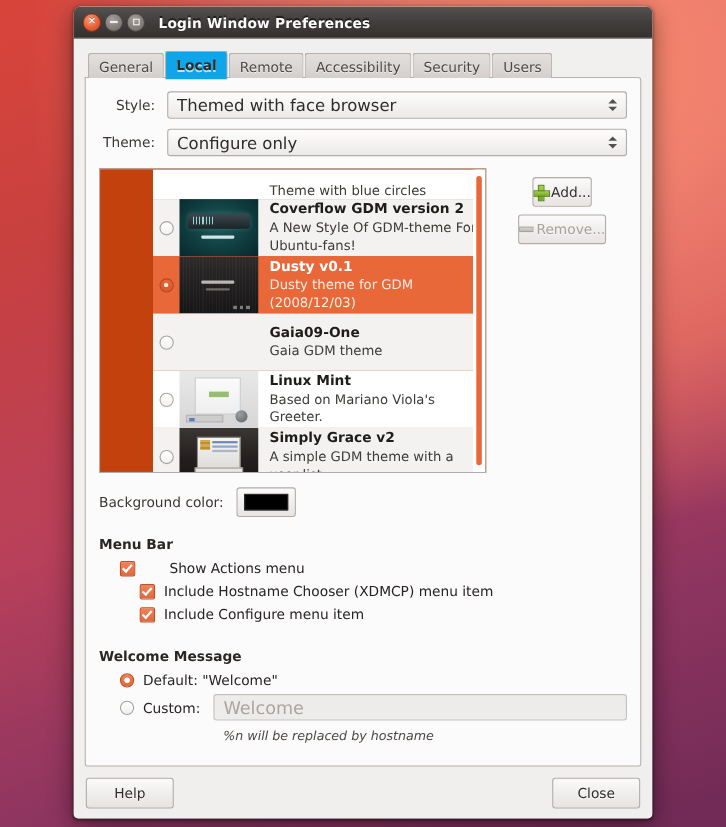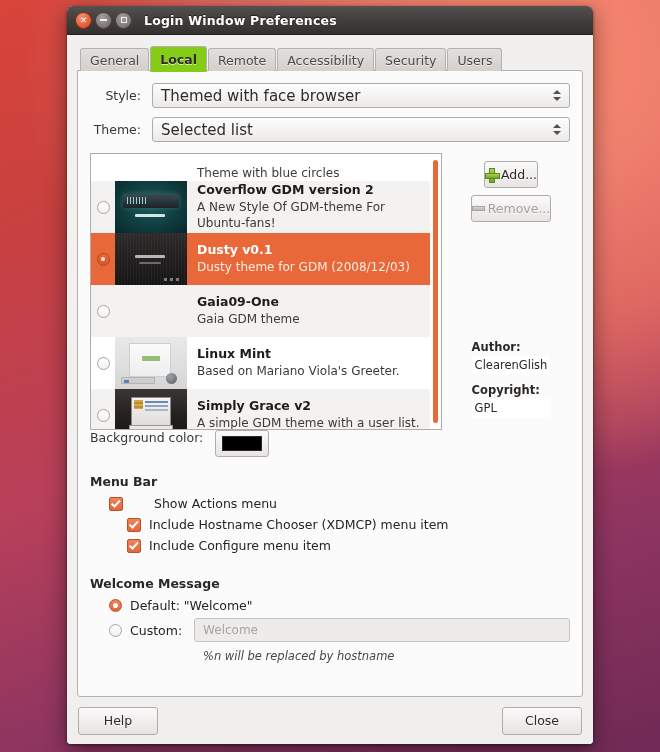--- a/index.html
+++ b/index.html
@@ -85,21 +85,21 @@
     color: #4d4845;
     background: linear-gradient(180deg, #e2dfdd 0%, #d3cfcc 100%);
     border: 1px solid #b6b1ad;
     border-bottom: none;
     border-radius: 3px 3px 0 0;
     margin-right: 1px;
     text-shadow: 0 1px 0 rgba(255,255,255,0.7);
   }
   .tab.active {
     height: 26px;
-    background: #84cc16;
+    background: #0ea5e9;
     color: #2e2a28;
     font-weight: bold;
     border-color: #b6b1ad;
     margin-bottom: -1px;
     z-index: 3;
   }
   .tabpanel {
     flex: 1 1 auto;
     background: #fcfbfb;
     border: 1px solid #b6b1ad;
@@ -134,24 +134,24 @@
     gap: 3px; padding-right: 4px;
   }
   .tri-up { width:0;height:0;border-left:4px solid transparent;border-right:4px solid transparent;border-bottom:4px solid #55504d; }
   .tri-dn { width:0;height:0;border-left:4px solid transparent;border-right:4px solid transparent;border-top:4px solid #55504d; }
 
   
   .listarea { display: flex; gap: 10px; height: 277px; margin-top: 2px; }
   .listbox {
     width: 352px;
     border: 1px solid #b2aca8;
-    background: #000000;
+    background: #c2410c;
     position: relative;
     overflow: hidden;
-    display: flex; flex-direction: column;
+    display: flex; flex-direction: column; padding-left: 48px;
   }
   .rowlist { flex: 1 1 auto; overflow: hidden; }
   .trow {
     display: flex; align-items: stretch;
     height: 52px;
     position: relative;
   }
   .trow.alt  { background: #f3f2f1; }
   .trow.plain{ background: #ffffff; }
   .trow.sel  { background: #e8683a; }
@@ -258,21 +258,21 @@
 
   .authorblock { margin-top: auto; padding-bottom: 4px; }
   .authorblock .cap { font-size: 11.5px; font-weight: bold; color: #2b2724; margin-bottom: 2px; }
   .authorblock .val {
     background: #ffffff; border: 1px solid #ffffff;
     font-size: 11.5px; color: #2b2724;
     padding: 1px 2px; margin-bottom: 9px;
   }
 
   
-  .bgrow { display: flex; align-items: flex-start; }
+  .bgrow { display: flex; align-items: center; margin-top: 13px; }
   .bgrow .lbl { font-size: 12.5px; color: #3b3633; margin-right: 12px; }
   .swatchbtn {
     width: 54px; height: 27px;
     background: linear-gradient(180deg,#fbfafa,#e7e4e2);
     border: 1px solid #b2aca8; border-radius: 3px;
     display: flex; align-items: center; justify-content: center;
   }
   .swatchbtn .sw { width: 40px; height: 15px; background: #000000; border: 1px solid #2a2a2a; }
 
   
@@ -303,21 +303,21 @@
     display: flex; align-items: center; justify-content: center;
   }
   .rdo.on { background: linear-gradient(180deg,#f0seven 0%, #e2673c 100%); background: linear-gradient(180deg,#f2825a,#e2673c); border-color:#b95228; }
   .rdo.on::after { content:""; width:5px; height:5px; border-radius:50%; background:#ffffff; }
   .rrow .txt { font-size: 12.5px; color: #272322; }
   .textinput {
     flex: 1 1 auto; height: 24px;
     background: #eeecea; border: 1px solid #c6c1bd; border-radius: 3px;
     margin-left: 12px; padding: 0 8px;
     display: flex; align-items: center;
-    font-size: 12px; color: #a9a5a1;
+    font-size: 16px; color: #a9a5a1;
   }
   .hint { font-size: 11.5px; font-style: italic; color: #4a4643; margin-left: 113px; margin-top: 2px; }
 
   
   .actionbar {
     flex: 0 0 auto;
     height: 47px;
     display: flex; align-items: center; justify-content: space-between;
     padding: 0 11px;
     background: #f0efee;
@@ -369,21 +369,21 @@
           <span class="spin">
             <span class="tri-up"></span>
               <span class="tri-dn"></span>
           </span>
         </div>
       </div>
 
       <div class="formrow">
         <div class="lbl">Theme:</div>
         <div class="combo">
-          <span>Selected list</span>
+          <span>Configure only</span>
           <span class="spin">
             <span class="tri-up"></span>
               <span class="tri-dn"></span>
           </span>
         </div>
       </div>
 
       <div class="listarea">
 
         <div class="listbox">
@@ -487,26 +487,20 @@
 
         <div class="sidepanel">
           <div class="btn">
             <span class="plus-icon"></span>
             <span>Add...</span>
           </div>
           <div class="btn disabled">
             <span class="minus-icon"></span>
             <span>Remove...</span>
           </div>
-          <div class="authorblock">
-            <div class="cap">Author:</div>
-            <div class="val">ClearenGlish</div>
-            <div class="cap">Copyright:</div>
-            <div class="val">GPL</div>
-          </div>
         </div>
 
       </div>
 
       <div class="bgrow">
         <div class="lbl">Background color:</div>
         <div class="swatchbtn">
           <div class="sw"></div>
         </div>
       </div>

